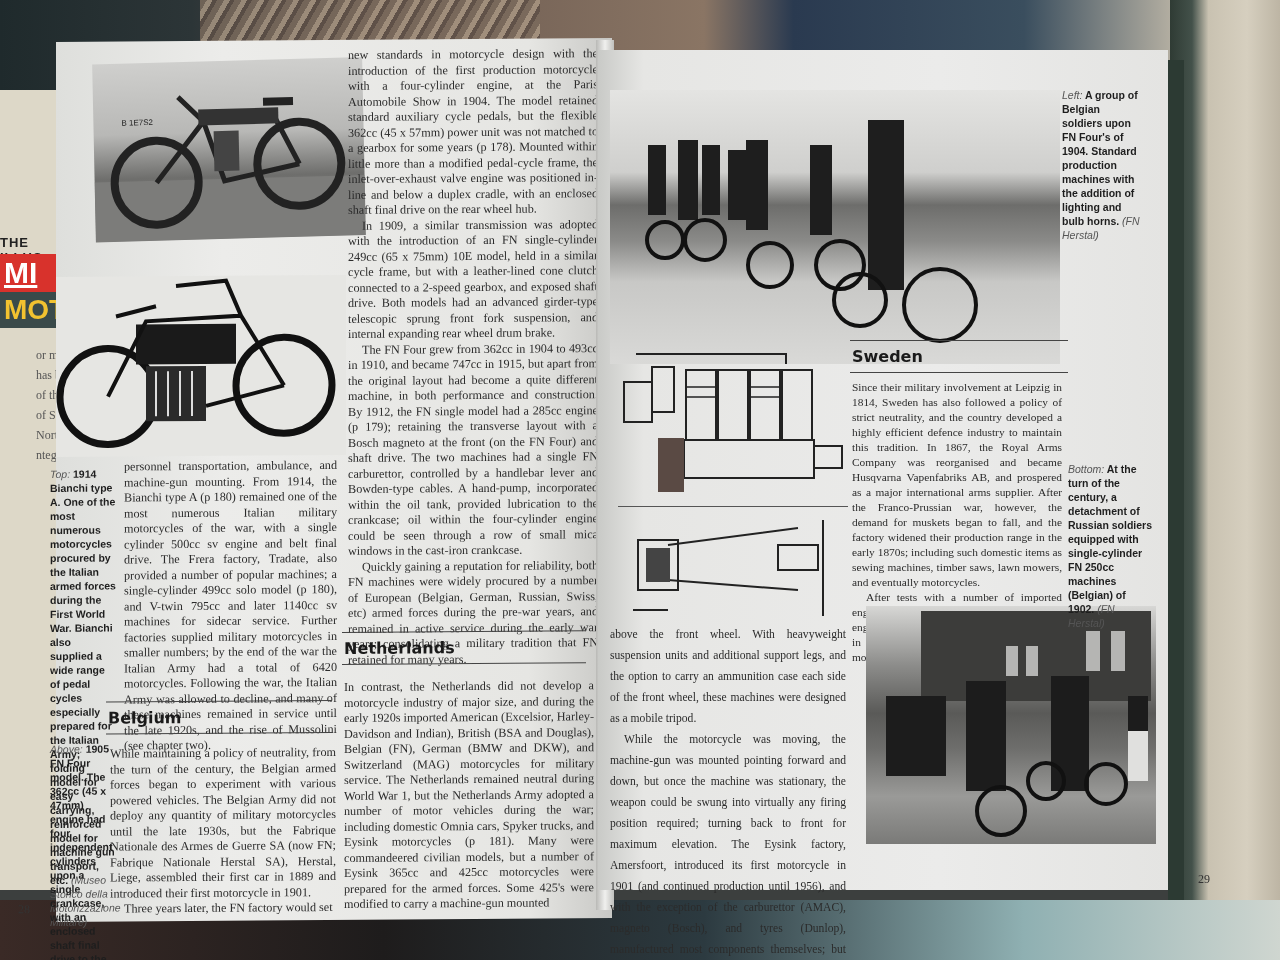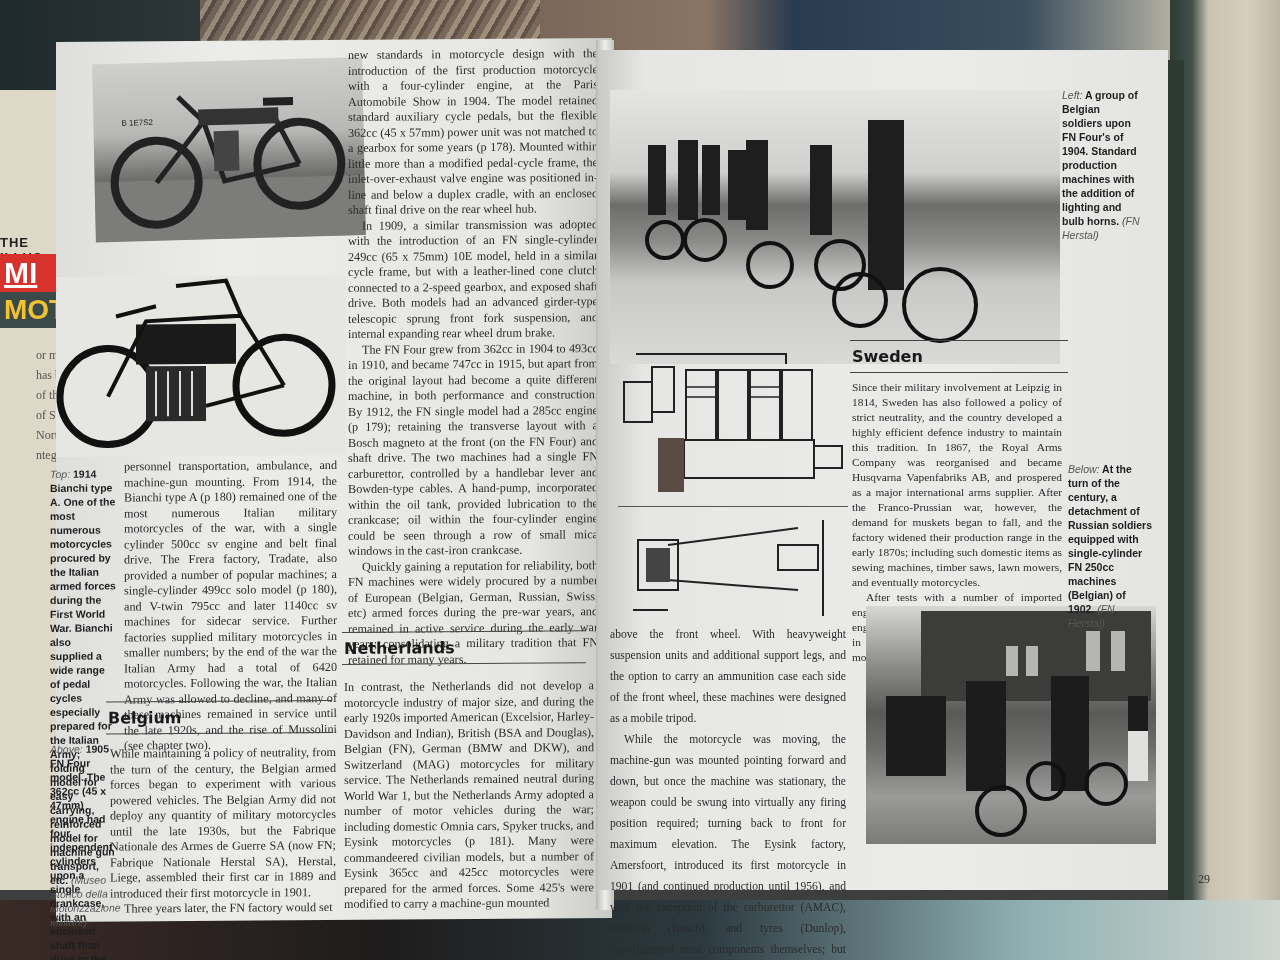--- a/index.html
+++ b/index.html
@@ -233,21 +233,21 @@
       </g>
     </svg>
   </div>
 
   <div class="caption" style="left:464px;top:38px;width:80px;">
     <span class="lead">Left:</span>
     <span>A group of Belgian soldiers upon FN Four's of 1904. Standard production machines with the addition of lighting and bulb horns.</span>
     <span class="credit">(FN Herstal)</span>
   </div>
   <div class="caption" style="left:470px;top:412px;width:86px;">
-    <span class="lead">Below:</span>
+    <span class="lead">Bottom:</span>
     <span>At the turn of the century, a detachment of Russian soldiers equipped with single-cylinder FN 250cc machines (Belgian) of 1902.</span>
     <span class="credit">(FN Herstal)</span>
   </div>
 
   <div class="folio" style="left:600px;top:822px;">29</div>
 </div>
 
 <div class="right-edge"></div>
 
 </body></html>

